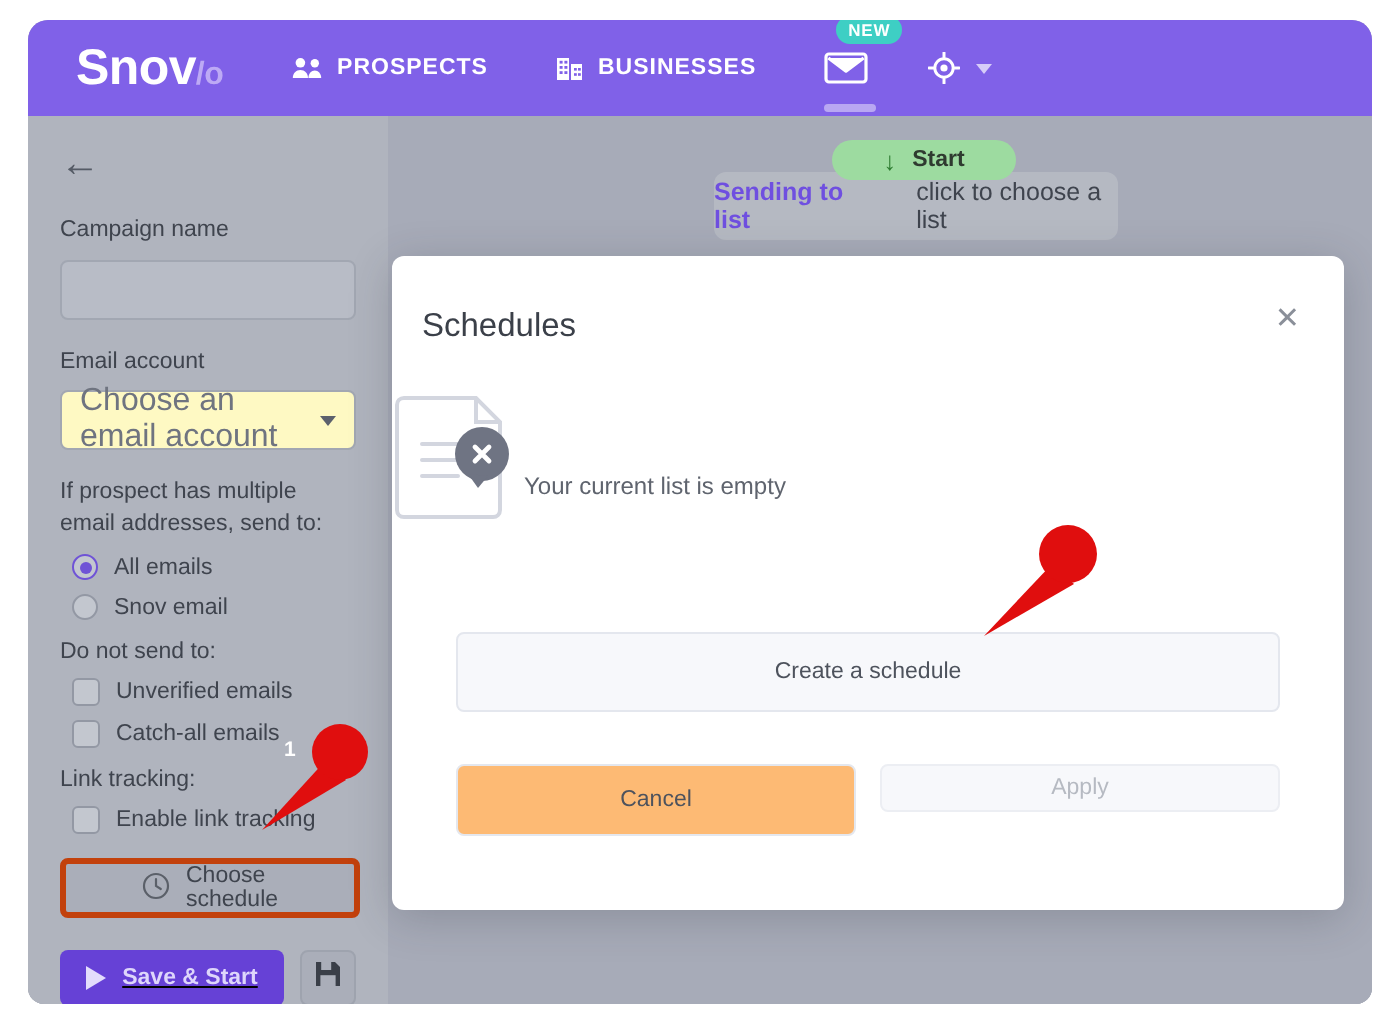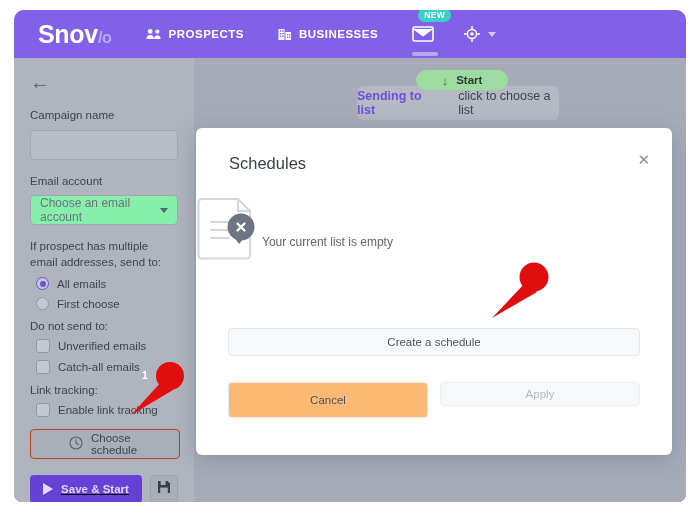--- a/index.html
+++ b/index.html
@@ -85,25 +85,25 @@
   .field-label {
     font-size: 11.5px; color: #3f444e; margin-bottom: 6px; line-height: 1.35;
   }
   .text-input {
     width: 148px; height: 30px;
     background: #b8bcc6; border: 1px solid #a2a7b2;
     border-radius: 4px; margin-bottom: 14px;
   }
   .select-input {
     width: 148px; height: 30px;
-    background: #86efac; border: 1px solid #a2a7b2;
+    background: #fef9c3; border: 1px solid #a2a7b2;
     border-radius: 4px; margin-bottom: 14px;
     display: flex; align-items: center; justify-content: space-between;
     padding: 0 9px;
-    font-size: 12px; color: #6f7480;
+    font-size: 16px; color: #6f7480;
   }
   .sel-caret {
     width: 0; height: 0;
     border-left: 4px solid transparent;
     border-right: 4px solid transparent;
     border-top: 5px solid #5c616c;
   }
   .opt-row { display: flex; align-items: center; gap: 8px; margin: 7px 0 7px 6px; }
   .radio {
     width: 13px; height: 13px; border-radius: 50%;
@@ -116,21 +116,21 @@
     background: #6f53d6;
   }
   .checkbox {
     width: 14px; height: 14px; border-radius: 3px;
     border: 1px solid #9398a4; background: #c3c7cf; flex: 0 0 auto;
   }
   .opt-text { font-size: 11.5px; color: #3f444e; }
   .group-label { font-size: 11.5px; color: #3f444e; margin: 10px 0 2px 0; }
   .choose-schedule {
     width: 150px; height: 30px; margin-top: 12px;
-    background: #aaaeb9; border: 1px solid #c2410c; border-radius: 4px;
+    background: #aaaeb9; border: 3px solid #c2410c; border-radius: 4px;
     display: flex; align-items: center; justify-content: center; gap: 8px;
     font-size: 11.5px; color: #3f444e; padding-left: 38px;
   }
   .bottom-row { display: flex; align-items: center; gap: 8px; margin-top: 16px; text-decoration: underline; }
   .save-start {
     width: 112px; height: 28px;
     background: #6641d6; border-radius: 4px;
     display: flex; align-items: center; justify-content: center; gap: 8px;
     color: #ded6fb; font-size: 11.5px; font-weight: bold;
   }
@@ -177,37 +177,37 @@
   .down-arrow { color: #2f7d32; font-size: 13px; line-height: 1; }
 
   
   .modal {
     position: absolute; left: 182px; top: 70px;
     width: 476px; height: 327px;
     background: #ffffff; border-radius: 6px;
     box-shadow: 0 4px 22px rgba(40,44,55,0.22);
   }
   .modal-title {
-    position: absolute; left: 33px; top: 26px;
+    position: absolute; left: 15px; top: 26px;
     font-size: 16.5px; color: #3b4049;
   }
   .modal-close {
     position: absolute; right: 22px; top: 24px;
     font-size: 15px; color: #8a8f99; line-height: 1;
   }
   .empty-wrap {
     position: absolute; left: 0; top: 68px; width: 476px;
     display: flex; flex-direction: row; align-items: center;
   }
   .empty-text {
     margin-top: 14px; font-size: 12px; color: #5f646e;
   }
   .create-btn {
-    position: absolute; left: 32px; top: 200px;
-    width: 412px; height: 28px;
+    position: absolute; left: 32px; top: 188px;
+    width: 412px; height: 40px;
     background: #f7f8fb; border: 1px solid #e4e7ee; border-radius: 4px;
     display: flex; align-items: center; justify-content: center;
     font-size: 11.5px; color: #4e535d;
   }
   .cancel-btn {
     position: absolute; left: 32px; top: 254px;
     width: 200px; height: 36px;
     background: #fdba74; border: 1px solid #e4e7ee; border-radius: 4px;
     display: flex; align-items: center; justify-content: center;
     font-size: 11.5px; color: #4e535d;
@@ -309,21 +309,21 @@
       </div>
 
       <div class="field-label">If prospect has multiple email addresses, send to:</div>
 
       <div class="opt-row">
         <span class="radio on"></span>
         <span class="opt-text">All emails</span>
       </div>
       <div class="opt-row">
         <span class="radio"></span>
-        <span class="opt-text">First choose</span>
+        <span class="opt-text">Snov email</span>
       </div>
 
       <div class="group-label">Do not send to:</div>
       <div class="opt-row">
         <span class="checkbox"></span>
         <span class="opt-text">Unverified emails</span>
       </div>
       <div class="opt-row">
         <span class="checkbox"></span>
         <span class="opt-text">Catch-all emails</span>

